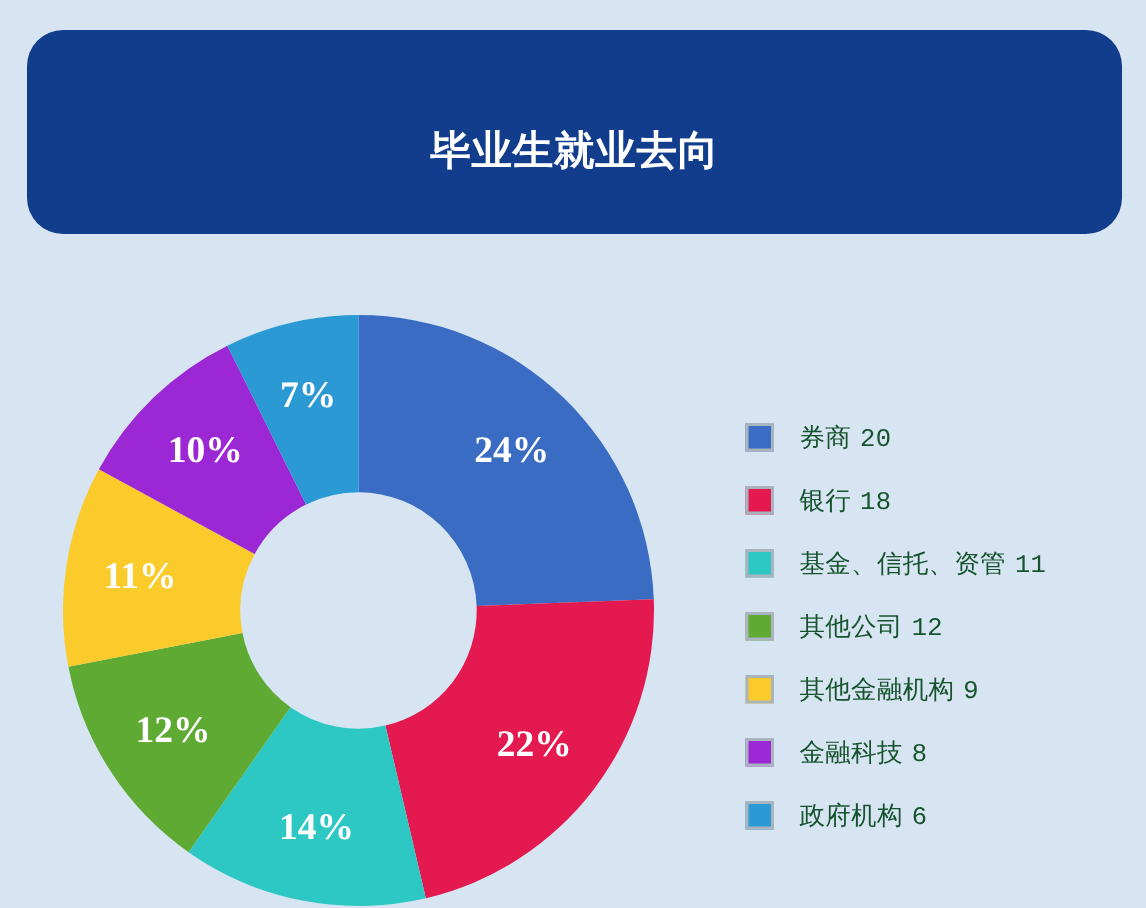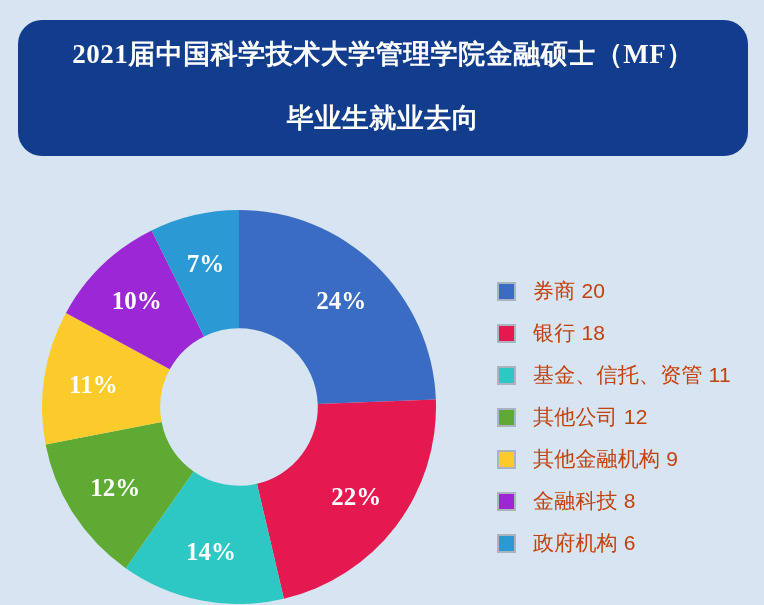--- a/index.html
+++ b/index.html
@@ -90,35 +90,34 @@
   }
   .legend-swatch {
     width: 19px;
     height: 19px;
     box-sizing: border-box;
     border: 2px solid #a9b4bf;
     flex: 0 0 auto;
   }
   .legend-text {
     margin-left: 17px;
-    font-family: Liberation Sans, sans-serif;
-    font-size: 21px;
-    color: #c2410c;
+    font-family: Liberation Mono, monospace;
+    font-size: 17px;
+    color: #14532d;
     white-space: nowrap;
     letter-spacing: 0.2px;
   }
   .legend-count {
     margin-left: 6px;
   }
 </style>
 </head>
 <body style="background: rgb(215, 228, 241);">
 
 <div id="title-banner" style="background: rgb(18, 60, 140);">
-  <div class="title-line title-line-1">2021届中国科学技术大学管理学院金融硕士（MF）</div>
   <div class="title-line title-line-2">毕业生就业去向</div>
 </div>
 
 <div id="chart-area">
 
   <div id="donut-wrap">
     <svg id="donut-svg" viewBox="0 0 394 394">
       <g id="donut-slices">
           <path d="M 197 0 A 197 197 0 0 1 393.8554376670096 189.454361463063 L 275.74217506680384 193.98174458522521 A 78.80000000000001 78.80000000000001 0 0 0 197 118.19999999999999 Z" fill="#3b6cc4"></path>
           <path d="M 393.8554376670096 189.454361463063 A 197 197 0 0 1 241.88714125391817 388.81799850392247 L 214.95485650156726 273.727199401569 A 78.80000000000001 78.80000000000001 0 0 0 275.74217506680384 193.98174458522521 Z" fill="#e4194f"></path>

